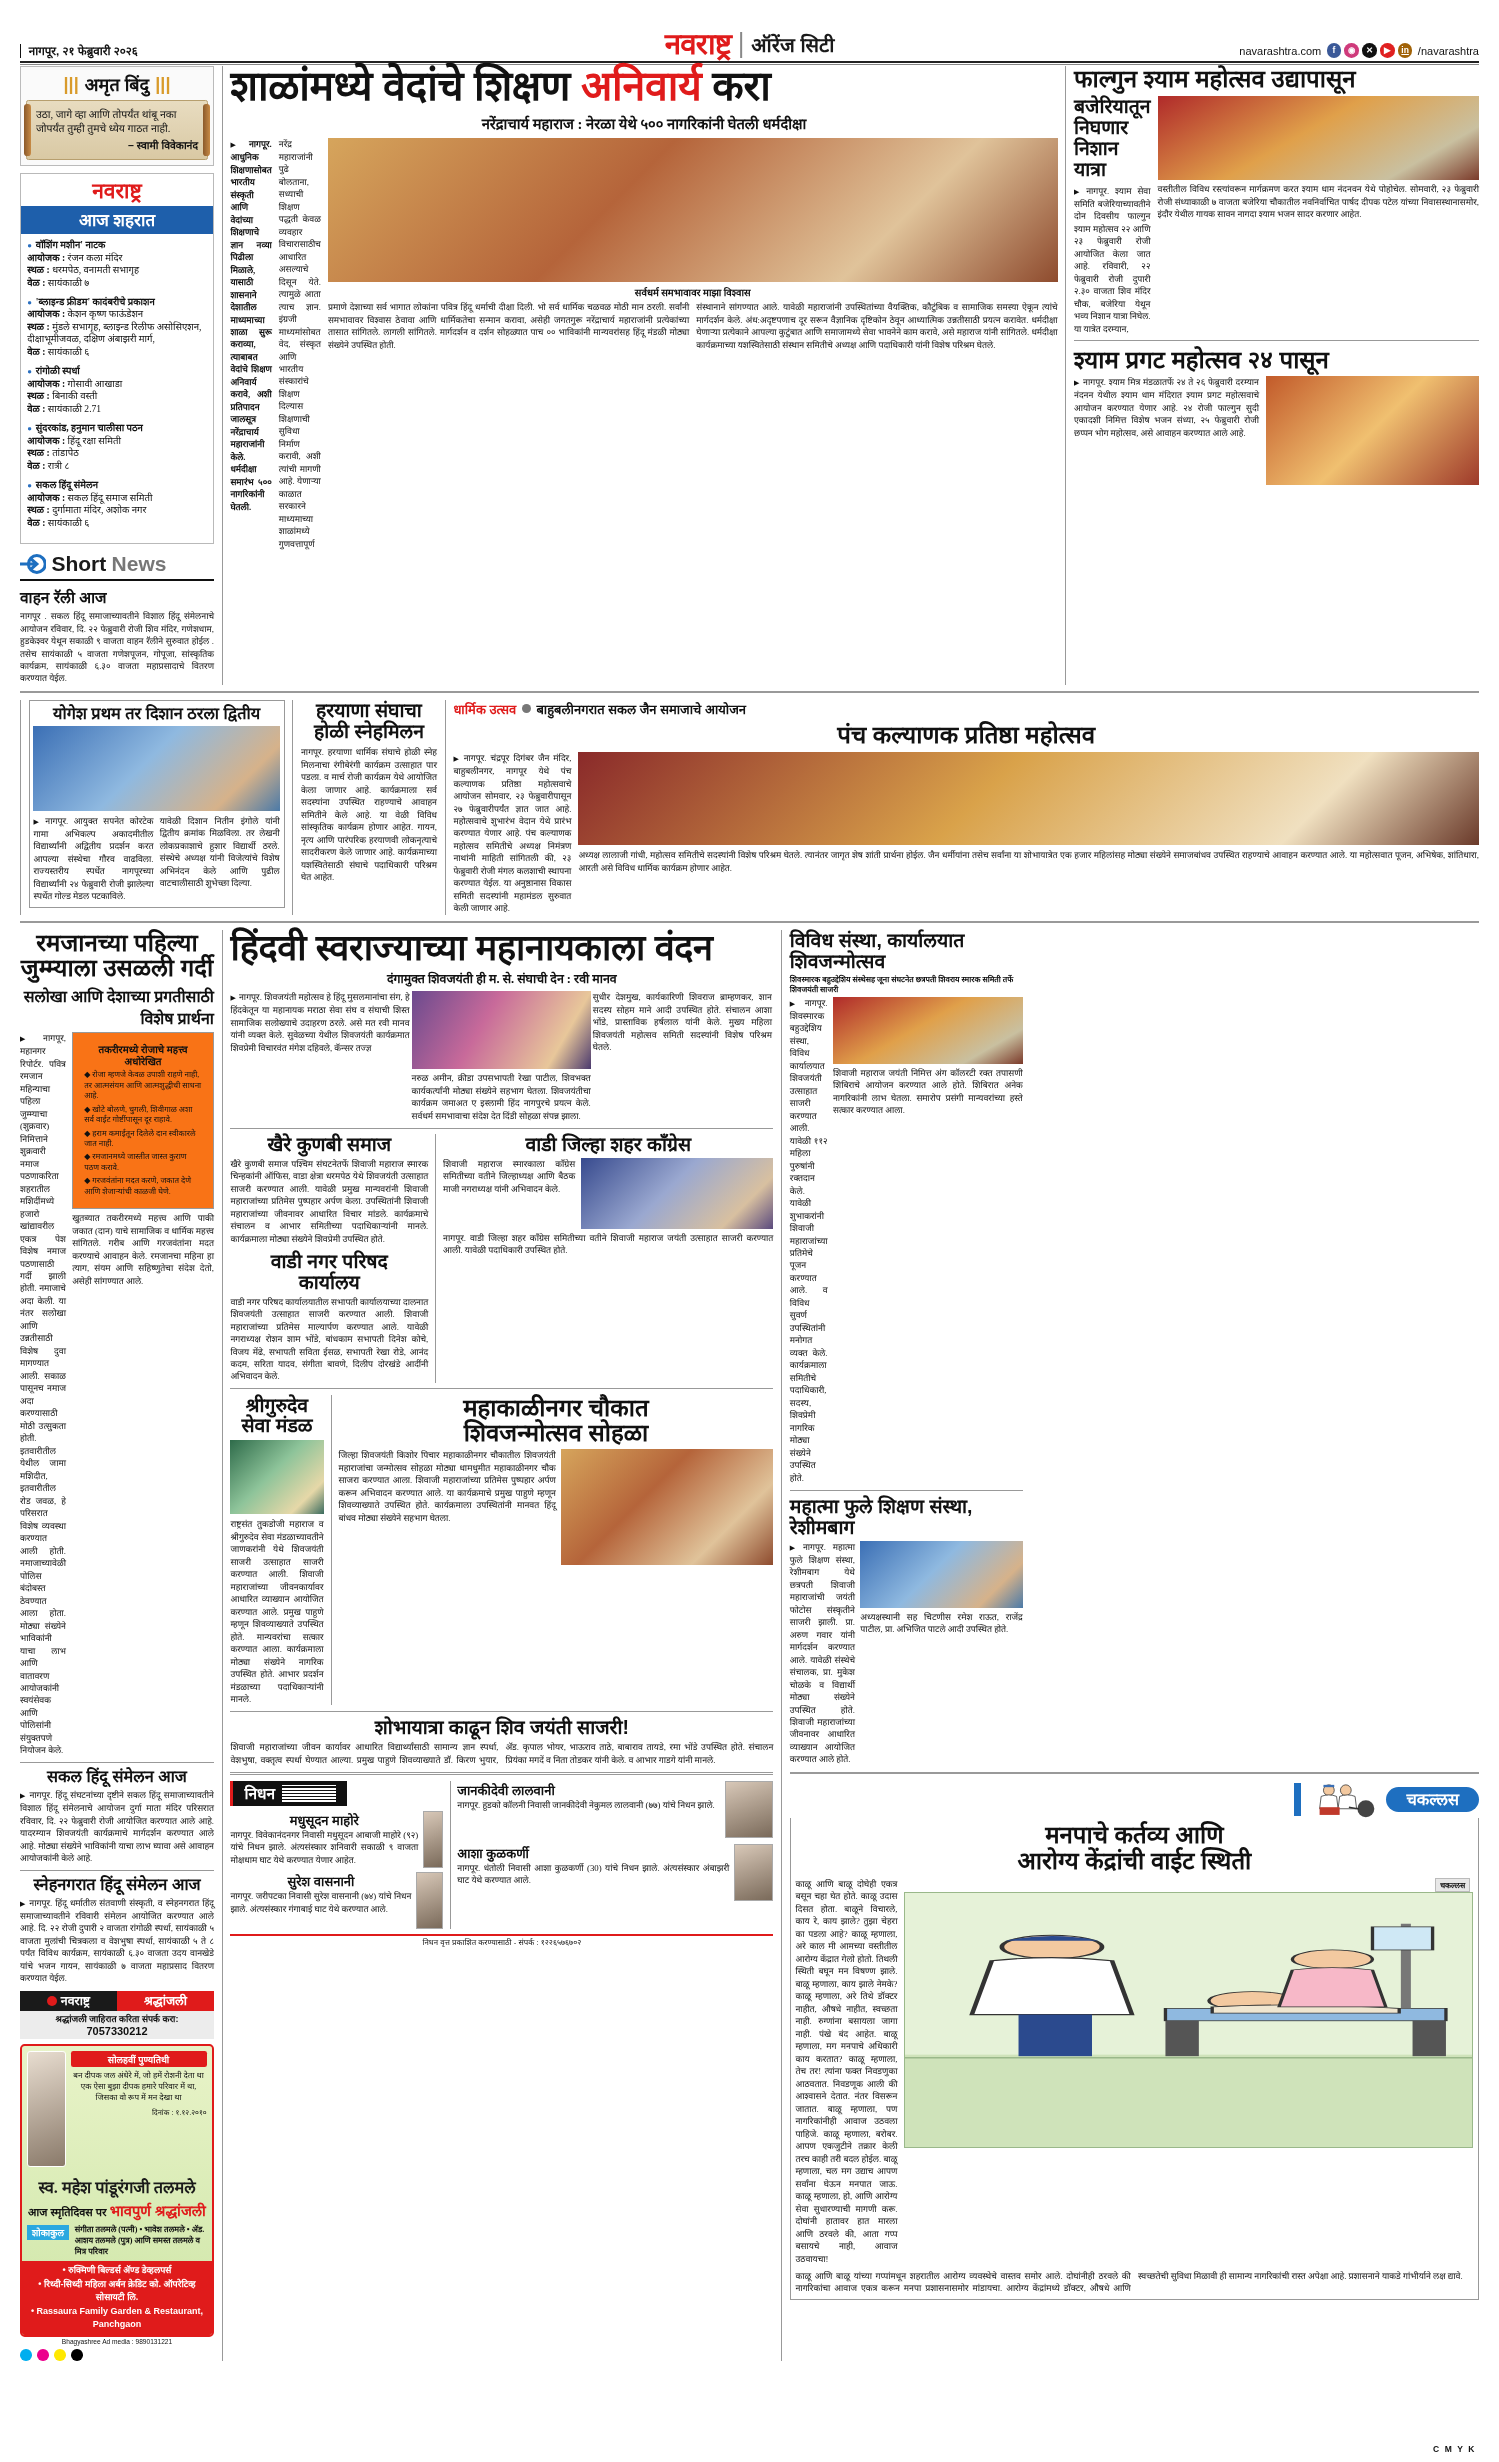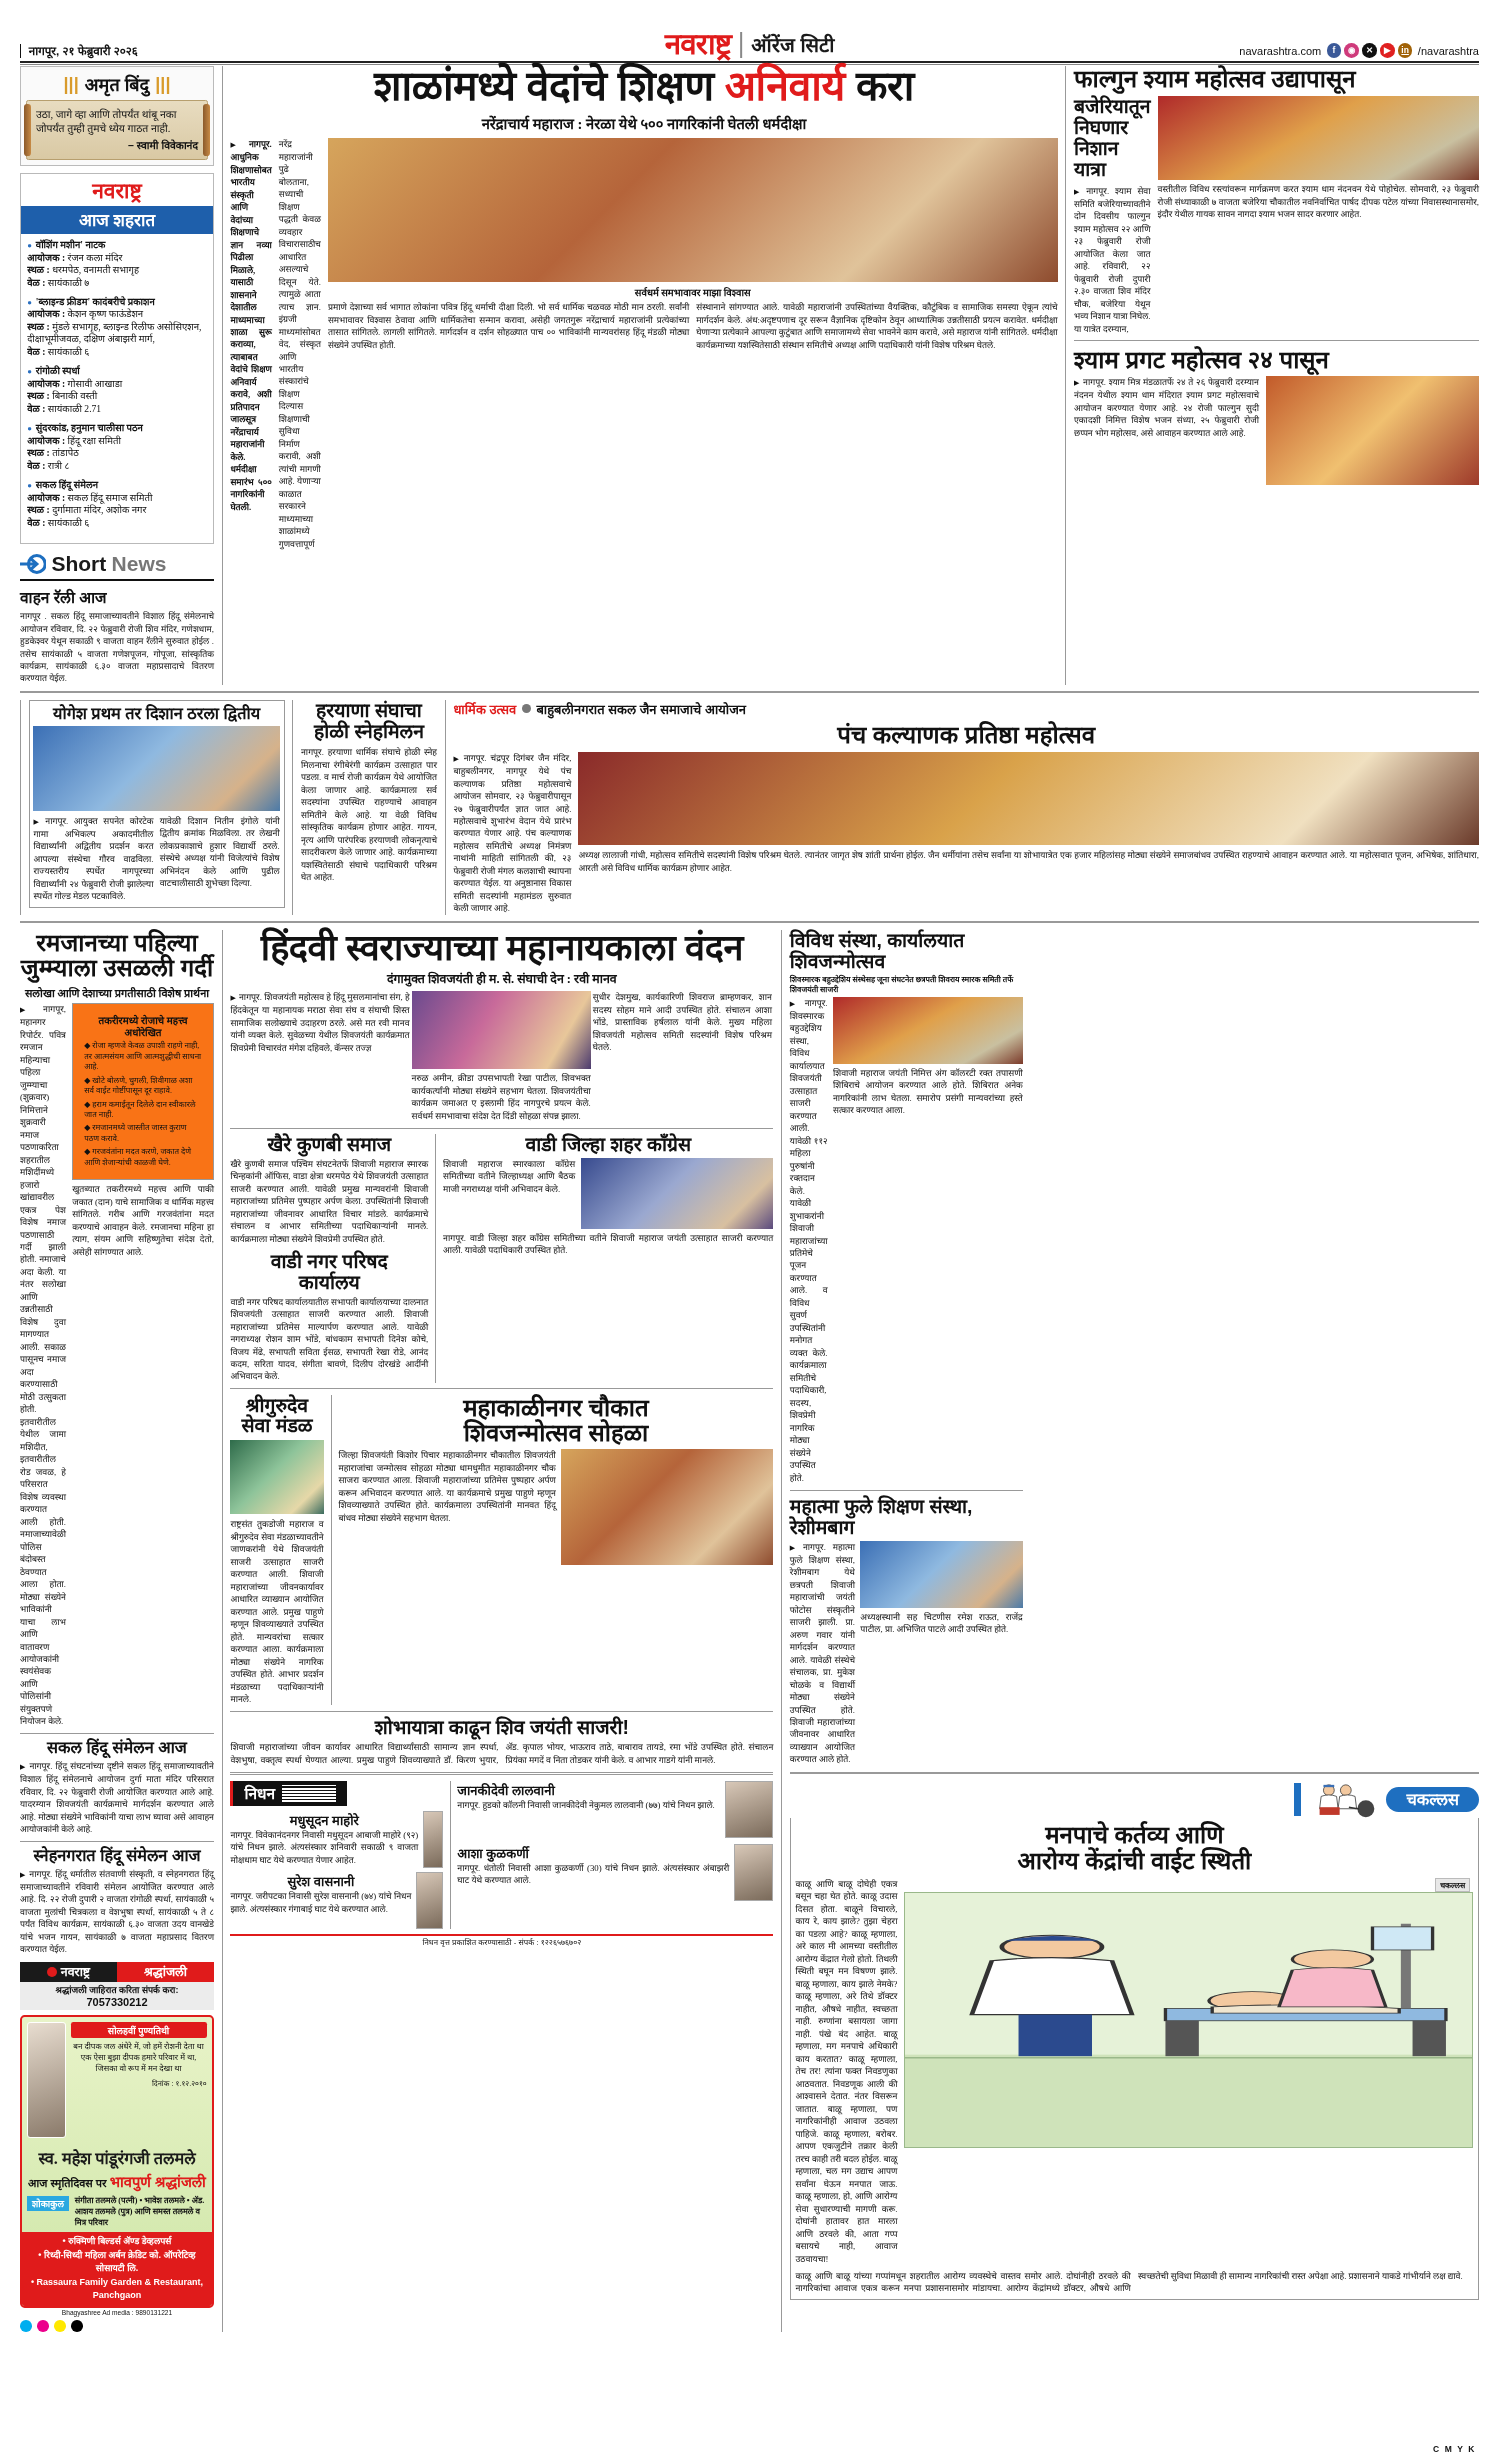--- a/index.html
+++ b/index.html
@@ -65,21 +65,21 @@
   .shortnews { margin-top:8.5px; }
   .sn-head { display:flex; align-items:center; gap:5.4px; }
   .sn-ico { width:26px; height:22px; position:relative; }
   .sn-ico svg { width:26px; height:22px; }
   .sn-t1 { font-size:21px; font-weight:bold; color:#1a1a1a; }
   .sn-t2 { font-size:21px; font-weight:bold; color:#777; }
   .sn-line { height:2.3px; background:#111; margin:2.3px 0 4.7px; }
   .sn-h { font-size:15.5px; font-weight:bold; margin-bottom:2.3px; }
 
   
-  .mega { font-size:41px; letter-spacing:-0.4px; line-height:1.0; text-align:center; }
+  .mega { font-size:41px; letter-spacing:-0.4px; line-height:1.0; }
   .mega .red { color:#e01b1b; }
   .subdeck { text-align:center; font-size:14.7px; font-weight:bold; margin-top:5.4px; font-family:"Liberation Serif",serif;}
   .photo { background:#c9c9c9; position:relative; overflow:hidden; }
 
   .h-lg { font-size:24px; }
   .h-md { font-size:19.4px; }
   .h-sm { font-size:16.3px; }
   .ctr { text-align:center; }
 
   .cap-center { text-align:center; font-weight:bold; font-size:9.8px; font-family:"Liberation Serif",serif; margin:3.9px 0 2.3px;}
@@ -315,21 +315,21 @@
     </div>
   </div>
 
   <div class="hrule2"></div>
 
   <div class="band">
 
     <div class="sbcol">
       <h2 class="h-lg ctr">रमजानच्या पहिल्या</h2>
       <h2 class="h-lg ctr">जुम्म्याला उसळली गर्दी</h2>
-      <div class="cap-center" style="font-size:11px;">सलोखा आणि देशाच्या प्रगतीसाठी विशेष प्रार्थना</div>
+      <div class="cap-center" style="font-size:16px;text-align:right;">सलोखा आणि देशाच्या प्रगतीसाठी विशेष प्रार्थना</div>
       <div style="display:flex; gap:6.2px; margin-top:3.1px;">
         <div class="body-txt lead" style="width:92px;">नागपूर, महानगर रिपोर्टर. पवित्र रमजान महिन्याचा पहिला जुम्म्याचा (शुक्रवार) निमित्ताने शुक्रवारी नमाज पठणाकरिता शहरातील मशिदींमध्ये हजारो खांद्यावरील एकत्र पेश विशेष नमाज पठणासाठी गर्दी झाली होती. नमाजाचे अदा केली. या नंतर सलोखा आणि उन्नतीसाठी विशेष दुवा मागण्यात आली. सकाळ पासूनच नमाज अदा करण्यासाठी मोठी उत्सुकता होती. इतवारीतील येथील जामा मशिदीत, इतवारीतील रोड जवळ, हे परिसरात विशेष व्यवस्था करण्यात आली होती. नमाजाच्यावेळी पोलिस बंदोबस्त ठेवण्यात आला होता. मोठ्या संख्येने भाविकांनी याचा लाभ आणि वातावरण आयोजकांनी स्वयंसेवक आणि पोलिसांनी संयुक्तपणे नियोजन केले.</div>
         <div style="flex:1 1 auto;">
           <div class="boxline" style="padding:11px; background:#f97316;">
             <div style="font-size:10px; font-weight:bold; text-align:center; line-height:1.15; margin-bottom:3.1px;">तकरीरमध्ये रोजाचे महत्त्व अधोरेखित</div>
             <ul style="list-style:none; font-size:8px; line-height:1.3; font-family:'Liberation Serif',serif;">
               <li style="margin-bottom:3.1px;">◆ <span>रोजा म्हणजे केवळ उपाशी राहणे नाही, तर आत्मसंयम आणि आत्मशुद्धीची साधना आहे.</span></li>
               <li style="margin-bottom:3.1px;">◆ <span>खोटे बोलणे, चुगली, शिवीगाळ अशा सर्व वाईट गोष्टींपासून दूर राहावे.</span></li>
               <li style="margin-bottom:3.1px;">◆ <span>हराम कमाईतून दिलेले दान स्वीकारले जात नाही.</span></li>
               <li style="margin-bottom:3.1px;">◆ <span>रमजानमध्ये जास्तीत जास्त कुराण पठण करावे.</span></li>

